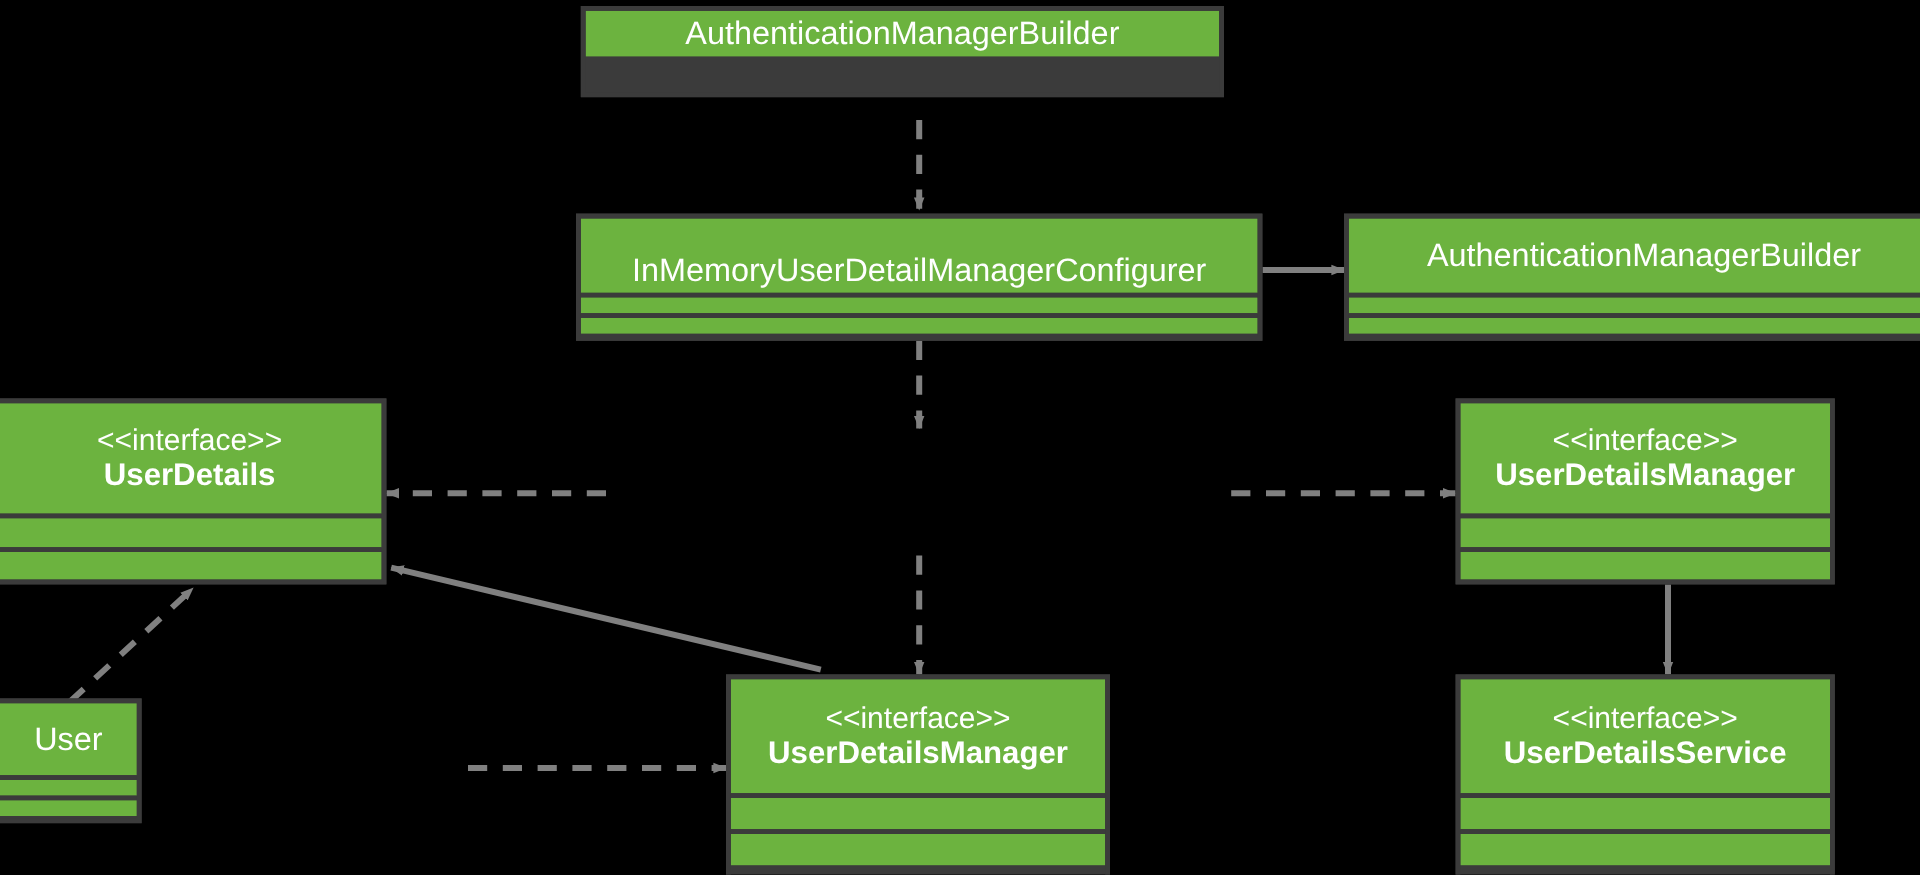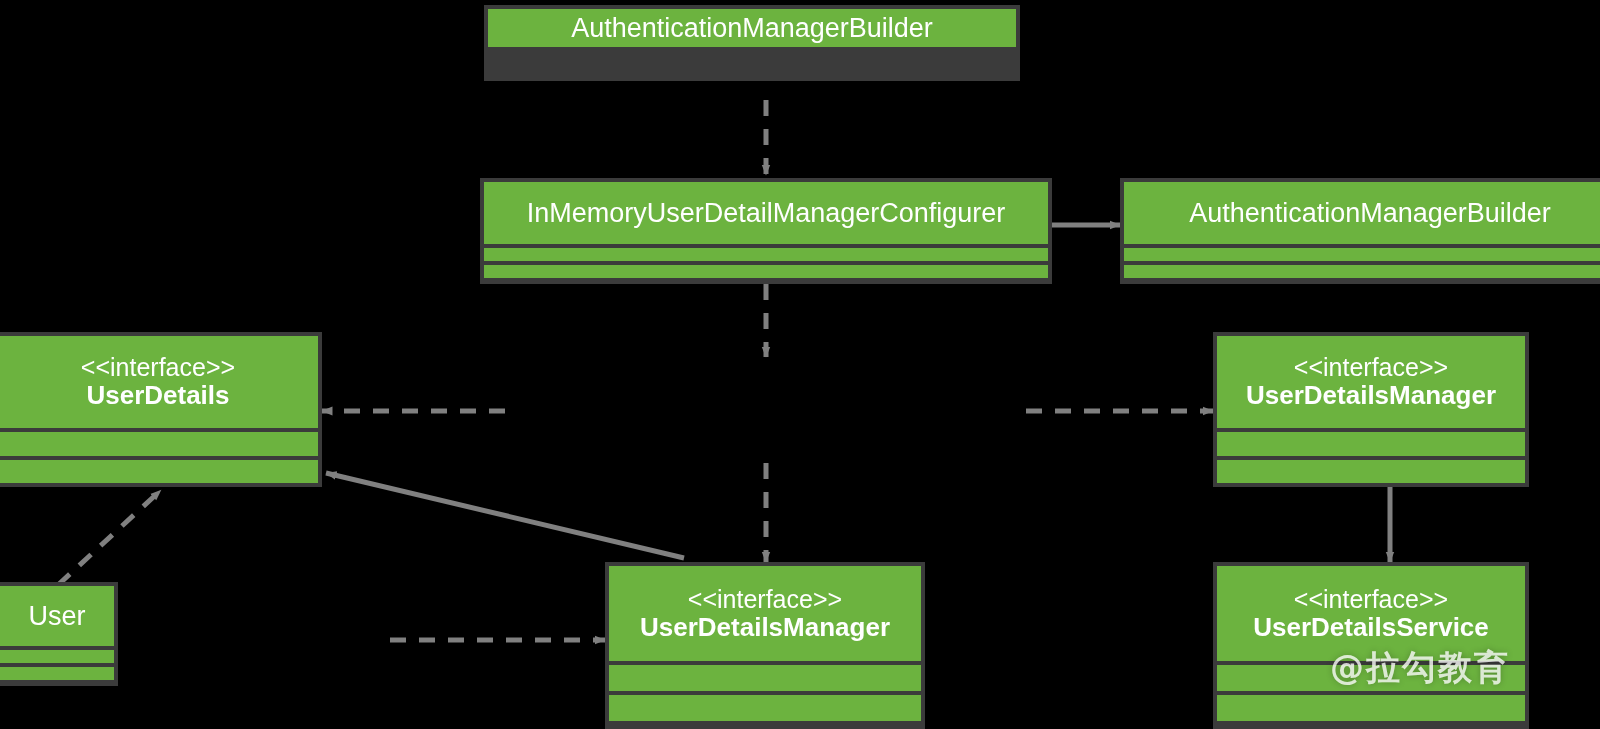--- a/index.html
+++ b/index.html
@@ -137,21 +137,21 @@
     <div class="uml-head" style="height:58px;">
       <div class="cls-name">AuthenticationManagerBuilder</div>
     </div>
     <div class="uml-sep"></div>
     <div class="uml-compartment" style="height:12px;"></div>
     <div class="uml-sep"></div>
     <div class="uml-compartment" style="height:12px;"></div>
   </div>
 
   <div class="uml-box" style="left:480px; top:178px; width:572px; height:106px;">
-    <div class="uml-head" style="height:62px;">
+    <div class="uml-head" style="height:62px;justify-content:flex-end;">
       <div class="cls-name">InMemoryUserDetailManagerConfigurer</div>
     </div>
     <div class="uml-sep"></div>
     <div class="uml-compartment" style="height:13px;"></div>
     <div class="uml-sep"></div>
     <div class="uml-compartment" style="height:13px;"></div>
   </div>
 
   <div class="uml-box" style="left:1120px; top:178px; width:500px; height:106px;">
     <div class="uml-head" style="height:62px;">
@@ -212,15 +212,14 @@
     <div class="uml-head" style="height:95px;">
       <div class="stereotype">&lt;&lt;interface&gt;&gt;</div>
       <div class="cls-name bold">UserDetailsService</div>
     </div>
     <div class="uml-sep"></div>
     <div class="uml-compartment" style="height:26px;"></div>
     <div class="uml-sep"></div>
     <div class="uml-compartment" style="height:26px;"></div>
   </div>
 
-  <div class="watermark" style="left:1330px; top:645px;">@拉勾教育</div>
 
 </div>
 
 </body></html>

